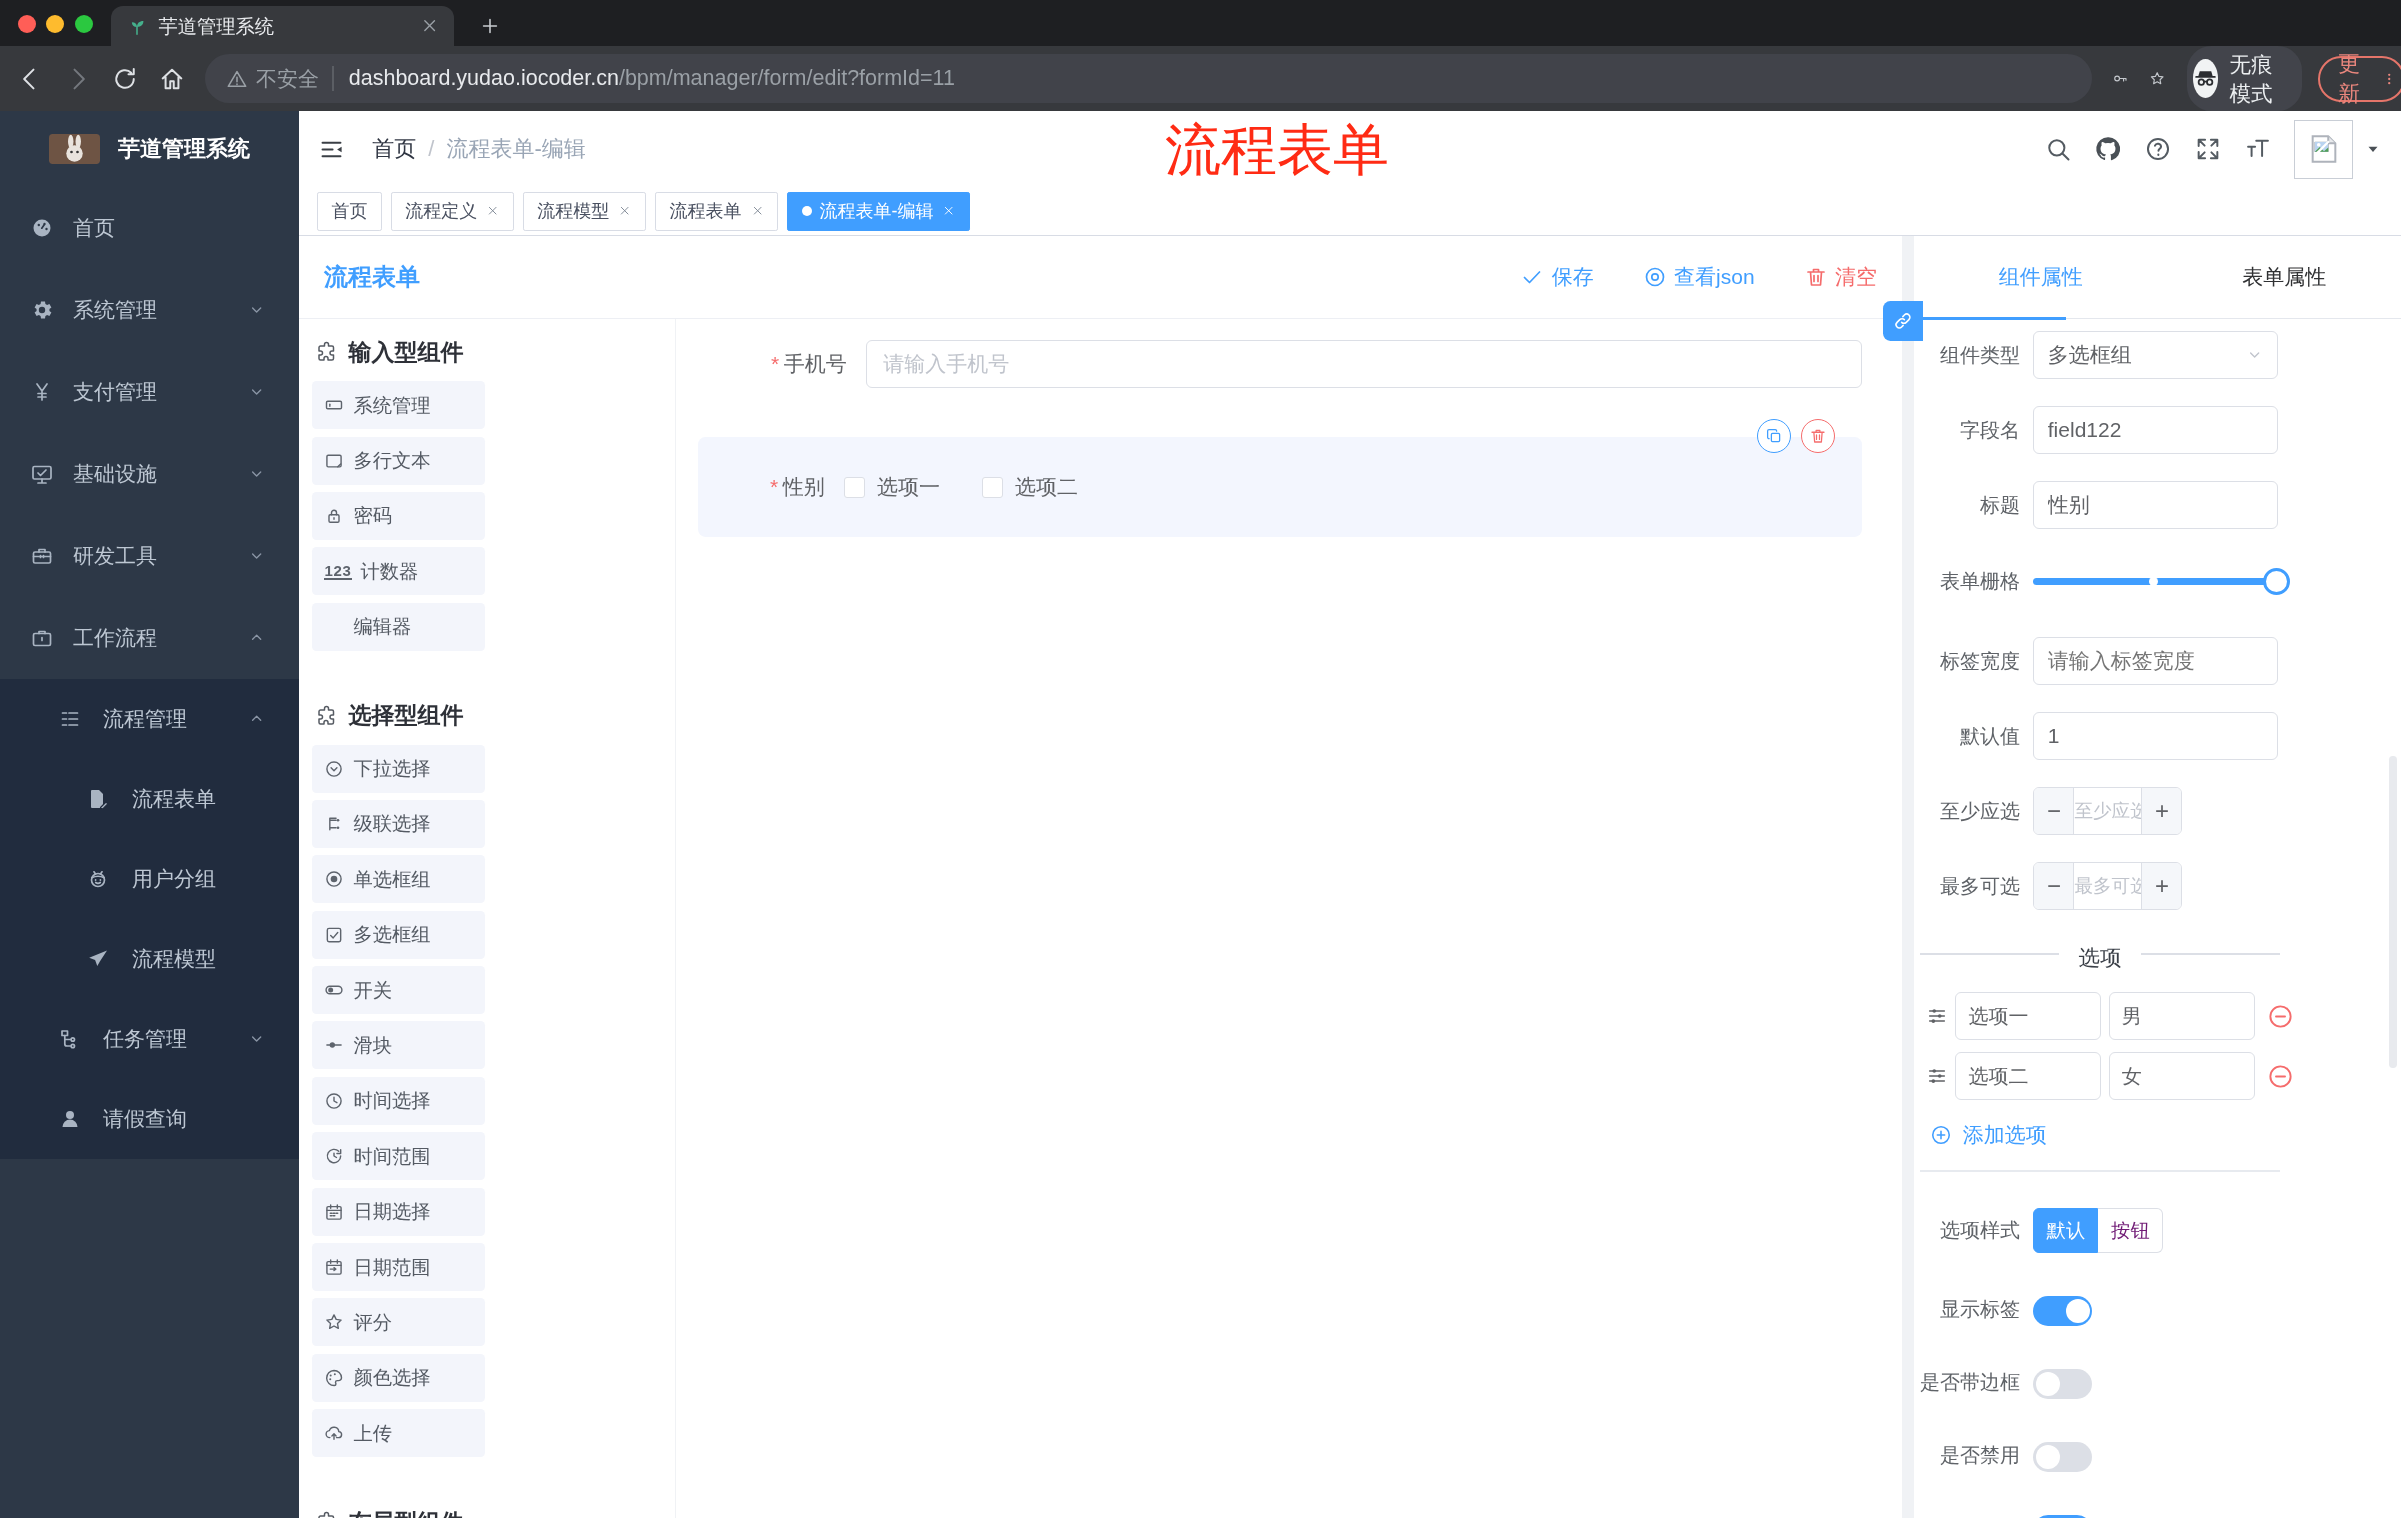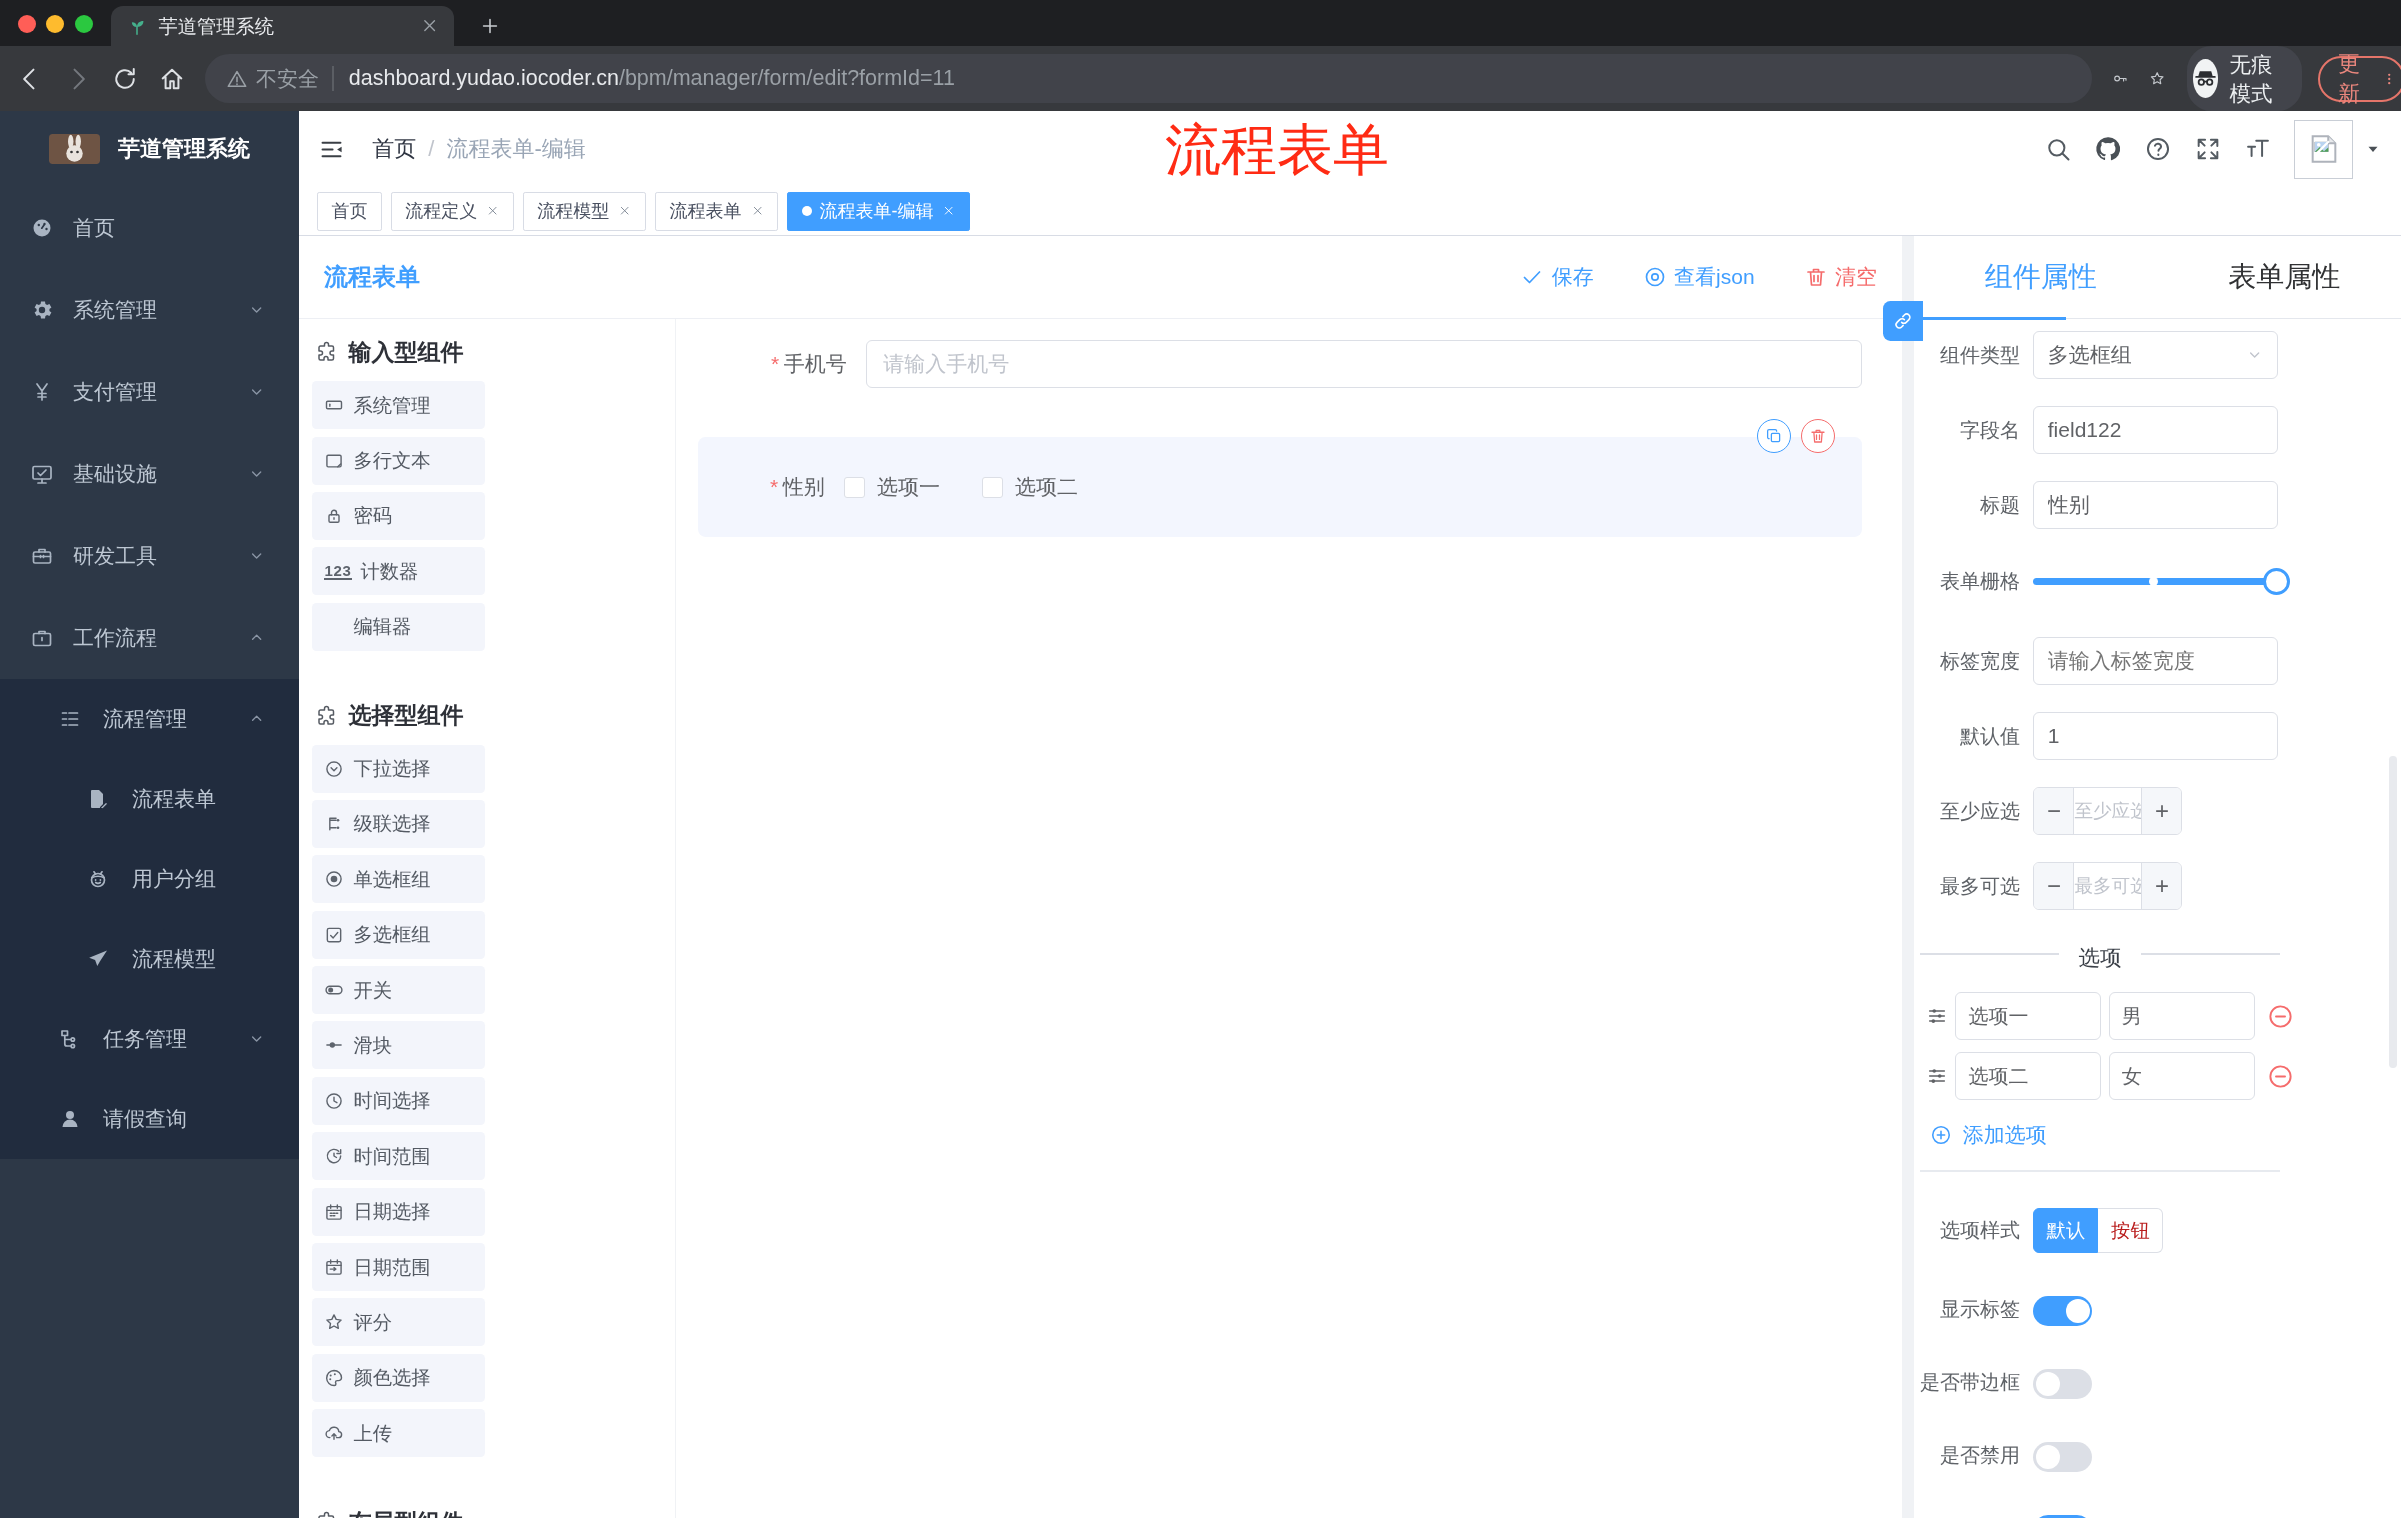--- a/index.html
+++ b/index.html
@@ -118,21 +118,21 @@
   .gap56 { width:42px; }
   .blk-acts { position:absolute; top:-18px; right:27px; display:flex; gap:10.4px; }
   .act-cir { width:34px; height:34px; border-radius:50%; background:#fff; display:flex; align-items:center; justify-content:center; }
   .act-cir svg { width:18px; height:18px; }
   .act-cir.copy { border:1.5px solid #409eff; color:#409eff; }
   .act-cir.del { border:1.5px solid #f56c6c; color:#f56c6c; }
 
   
   .inspector { flex:1; background:#fff; margin-left:12px; position:relative; display:flex; flex-direction:column; }
   .itabs { height:83px; border-bottom:1.5px solid #e4e7ed; display:flex; flex:none; position:relative; }
-  .itab { width:50%; display:flex; align-items:center; justify-content:center; font-size:28px; color:#303133;padding-left:10px; }
+  .itab { width:50%; display:flex; align-items:center; justify-content:center; font-size:21px; color:#303133;padding-left:10px; }
   .itab.act { color:#409eff; }
   .iunderline { position:absolute; left:0; bottom:-1.5px; width:152px; height:3px; background:#409eff; }
   .linktag { position:absolute; left:-31px; top:65px; width:40px; height:40px; background:#409eff; border-radius:7.4px 0 0 7.4px; color:#fff; display:flex; align-items:center; justify-content:center; z-index:3; }
   .linktag svg { width:22px; height:22px; }
   .ibody { flex:1; padding:0 0 0 6px; overflow:hidden; }
   .irow { display:flex; align-items:center; margin-top:27px; }
   .ilabel { width:100px; flex:none; text-align:right; font-size:20px; color:#5f6368; margin-right:13.4px; white-space:nowrap; }
   .ictl { width:245px; }
   .iselect { height:48px; border:1.5px solid #dcdfe6; border-radius:6px; display:flex; align-items:center; padding:0 13.4px; font-size:21px; color:#606266; }
   .iselect .cv { width:19.3px; height:19.3px; color:#c0c4cc; margin-left:auto; }
@@ -155,21 +155,21 @@
   .optrow .dragh { width:22px; height:22px; color:#606266; flex:none; margin-right:7.4px; }
   .optrow .oin { width:146px; height:48px; border:1.5px solid #dcdfe6; border-radius:6px; font-size:20px; color:#606266; padding:0 12px; outline:none; font-family:inherit; }
   .optrow .oin + .oin { margin-left:7.4px; }
   .optrow .rm { width:27px; height:27px; color:#f56c6c; margin-left:12px; flex:none; }
   .addopt { display:flex; align-items:center; color:#409eff; font-size:21px; margin:21px 0 0 10.4px; }
   .addopt svg { width:22px; height:22px; margin-right:10.4px; }
   .soloud { margin-top:21px; height:1.5px; background:#e7eaef; width:360px; margin-left:0; }
   .seg { display:flex; }
   .seg .sg { height:45px; width:65px; display:flex; align-items:center; justify-content:center; font-size:19.3px; }
   .seg .sg.on { background:#409eff; color:#fff; border:1.5px solid #409eff; border-radius:6px 0 0 6px; }
-  .seg .sg.off { background:#fff; color:#b91c1c; border:1.5px solid #dcdfe6; border-left:none; border-radius:0 6px 6px 0; }
+  .seg .sg.off { background:#fff; color:#701a75; border:1.5px solid #dcdfe6; border-left:none; border-radius:0 6px 6px 0; }
   .swrow { display:flex; margin-top:43px; }
   .toggle { width:59px; height:30px; border-radius:15px; background:#dcdfe6; position:relative; flex:none; }
   .toggle::after { content:""; position:absolute; top:3px; left:3px; width:24px; height:24px; border-radius:50%; background:#fff; }
   .toggle.on { background:#409eff; }
   .toggle.on::after { left:33px; }
   .iscroll { position:absolute; right:4.5px; top:520px; width:7.4px; height:312px; border-radius:3.7px; background:#e8eaee; }
 </style>
 </head>
 <body>
 

